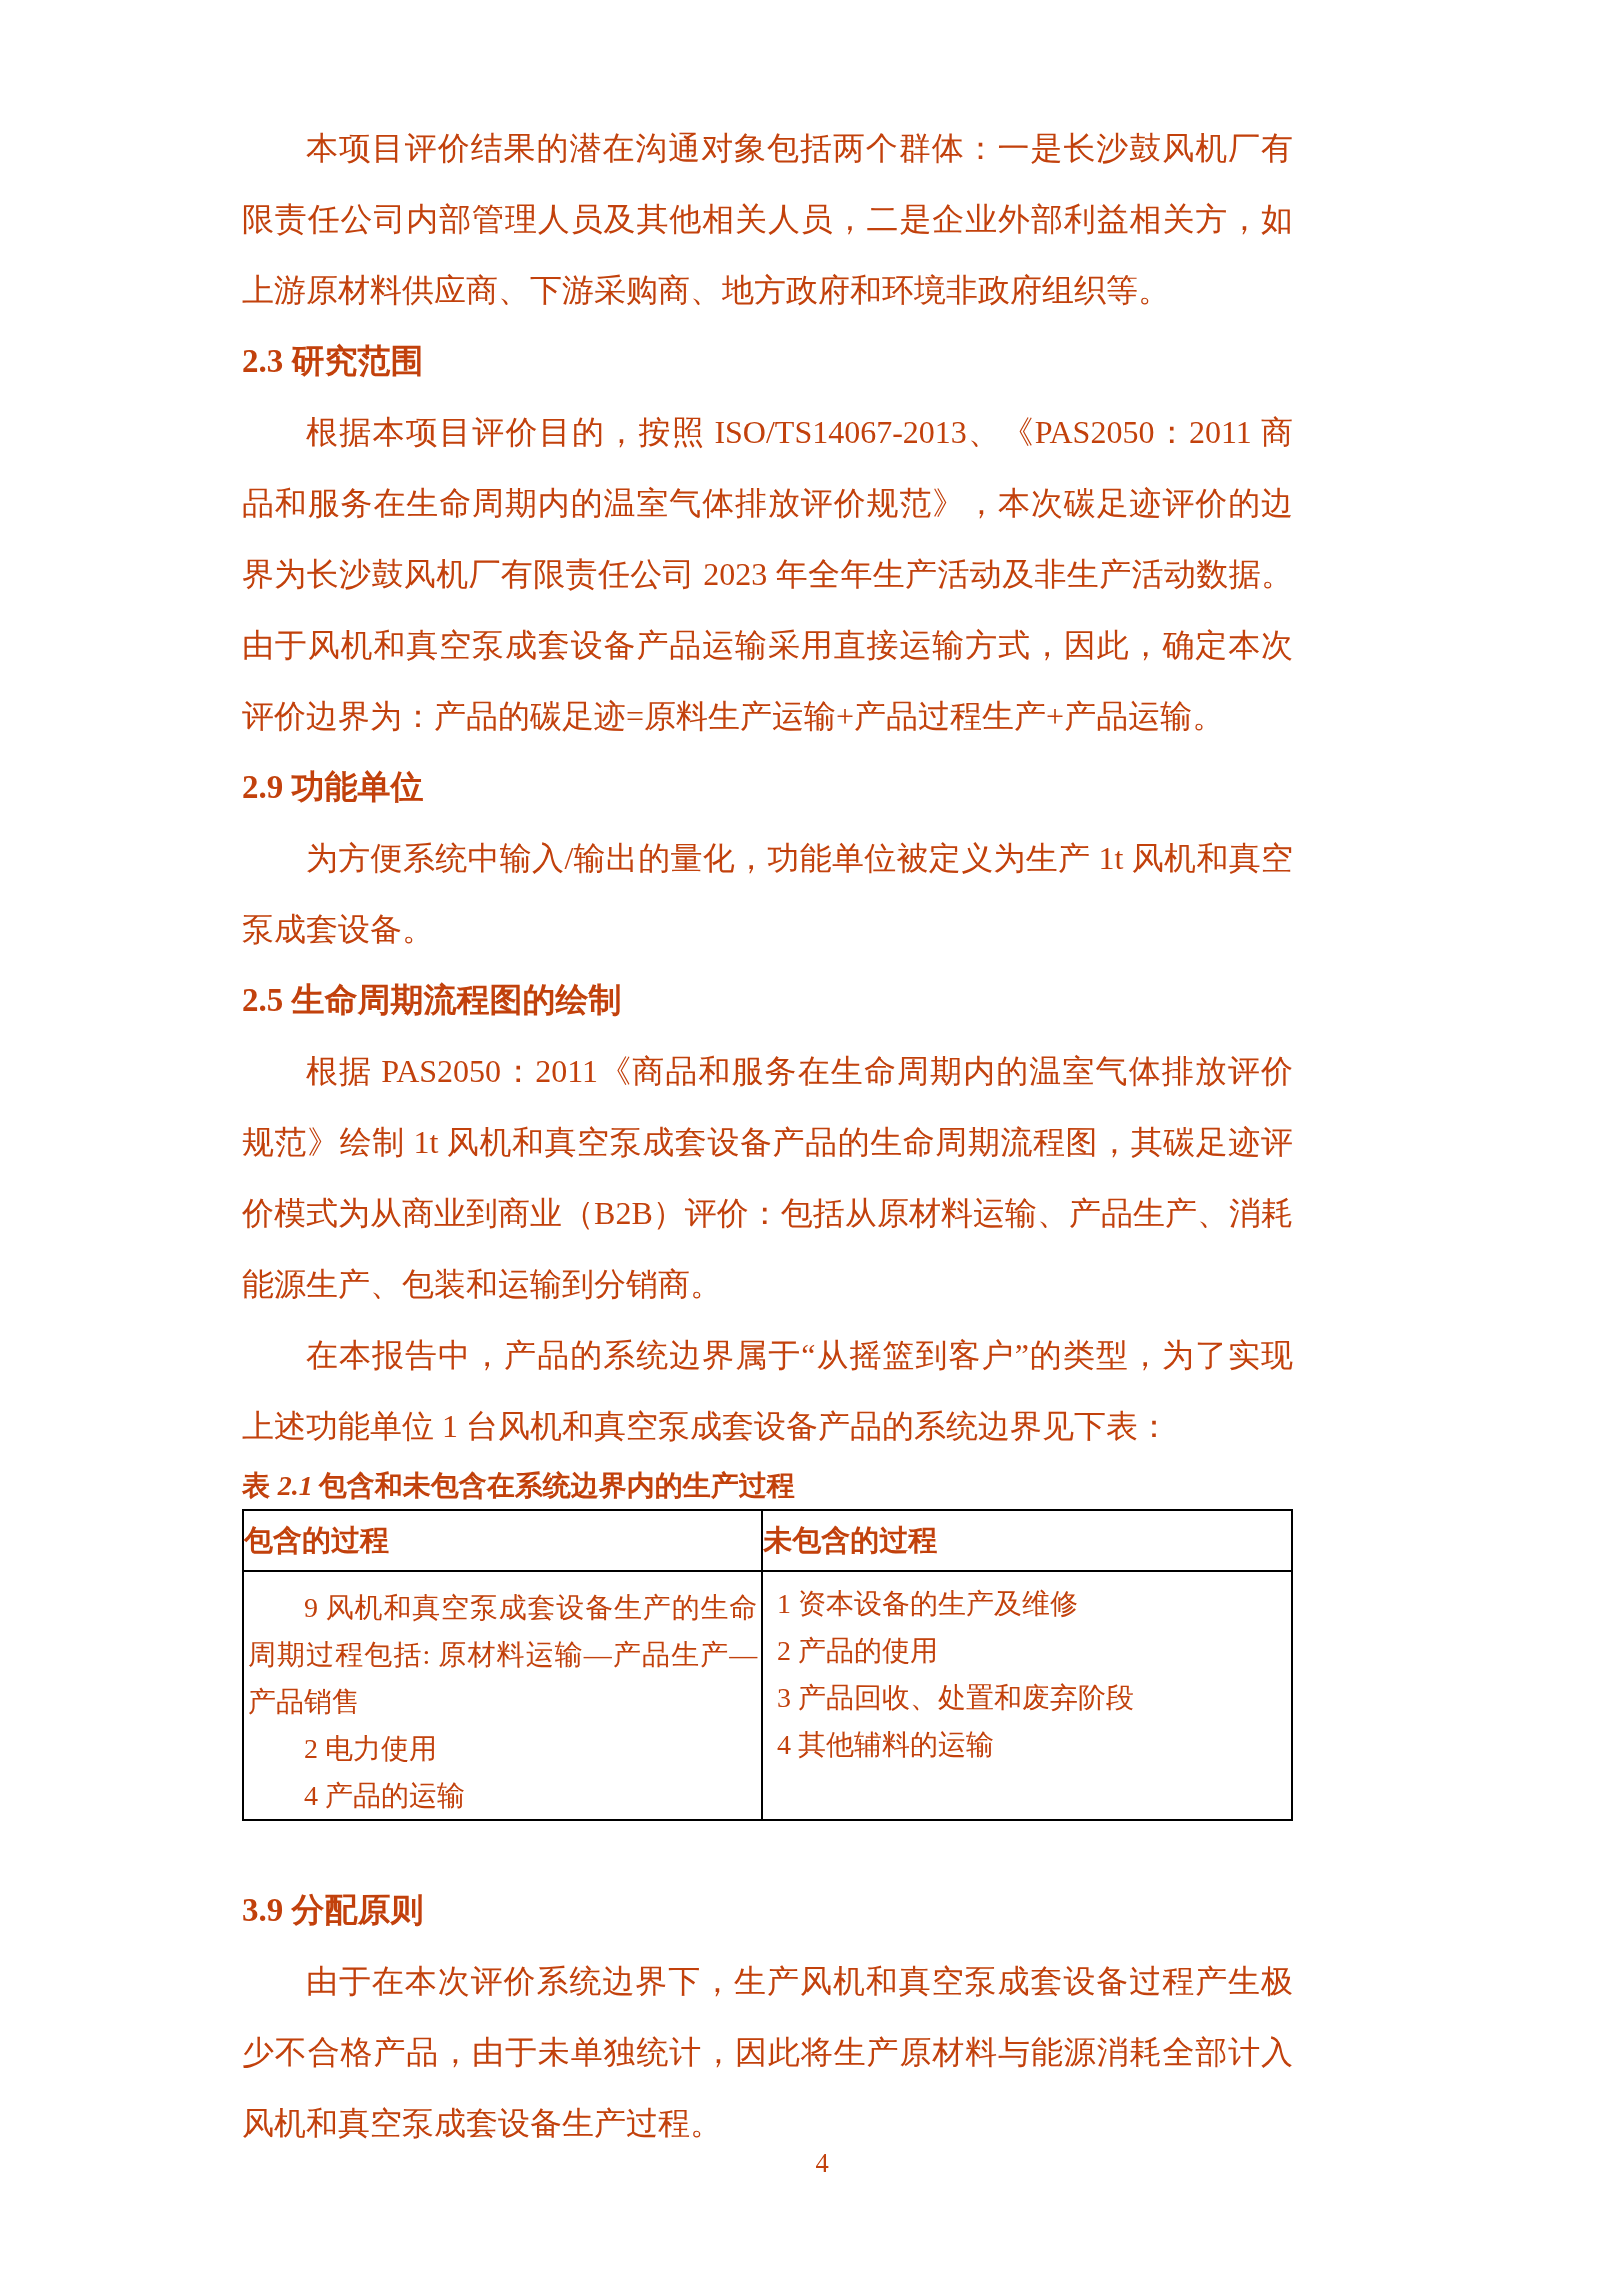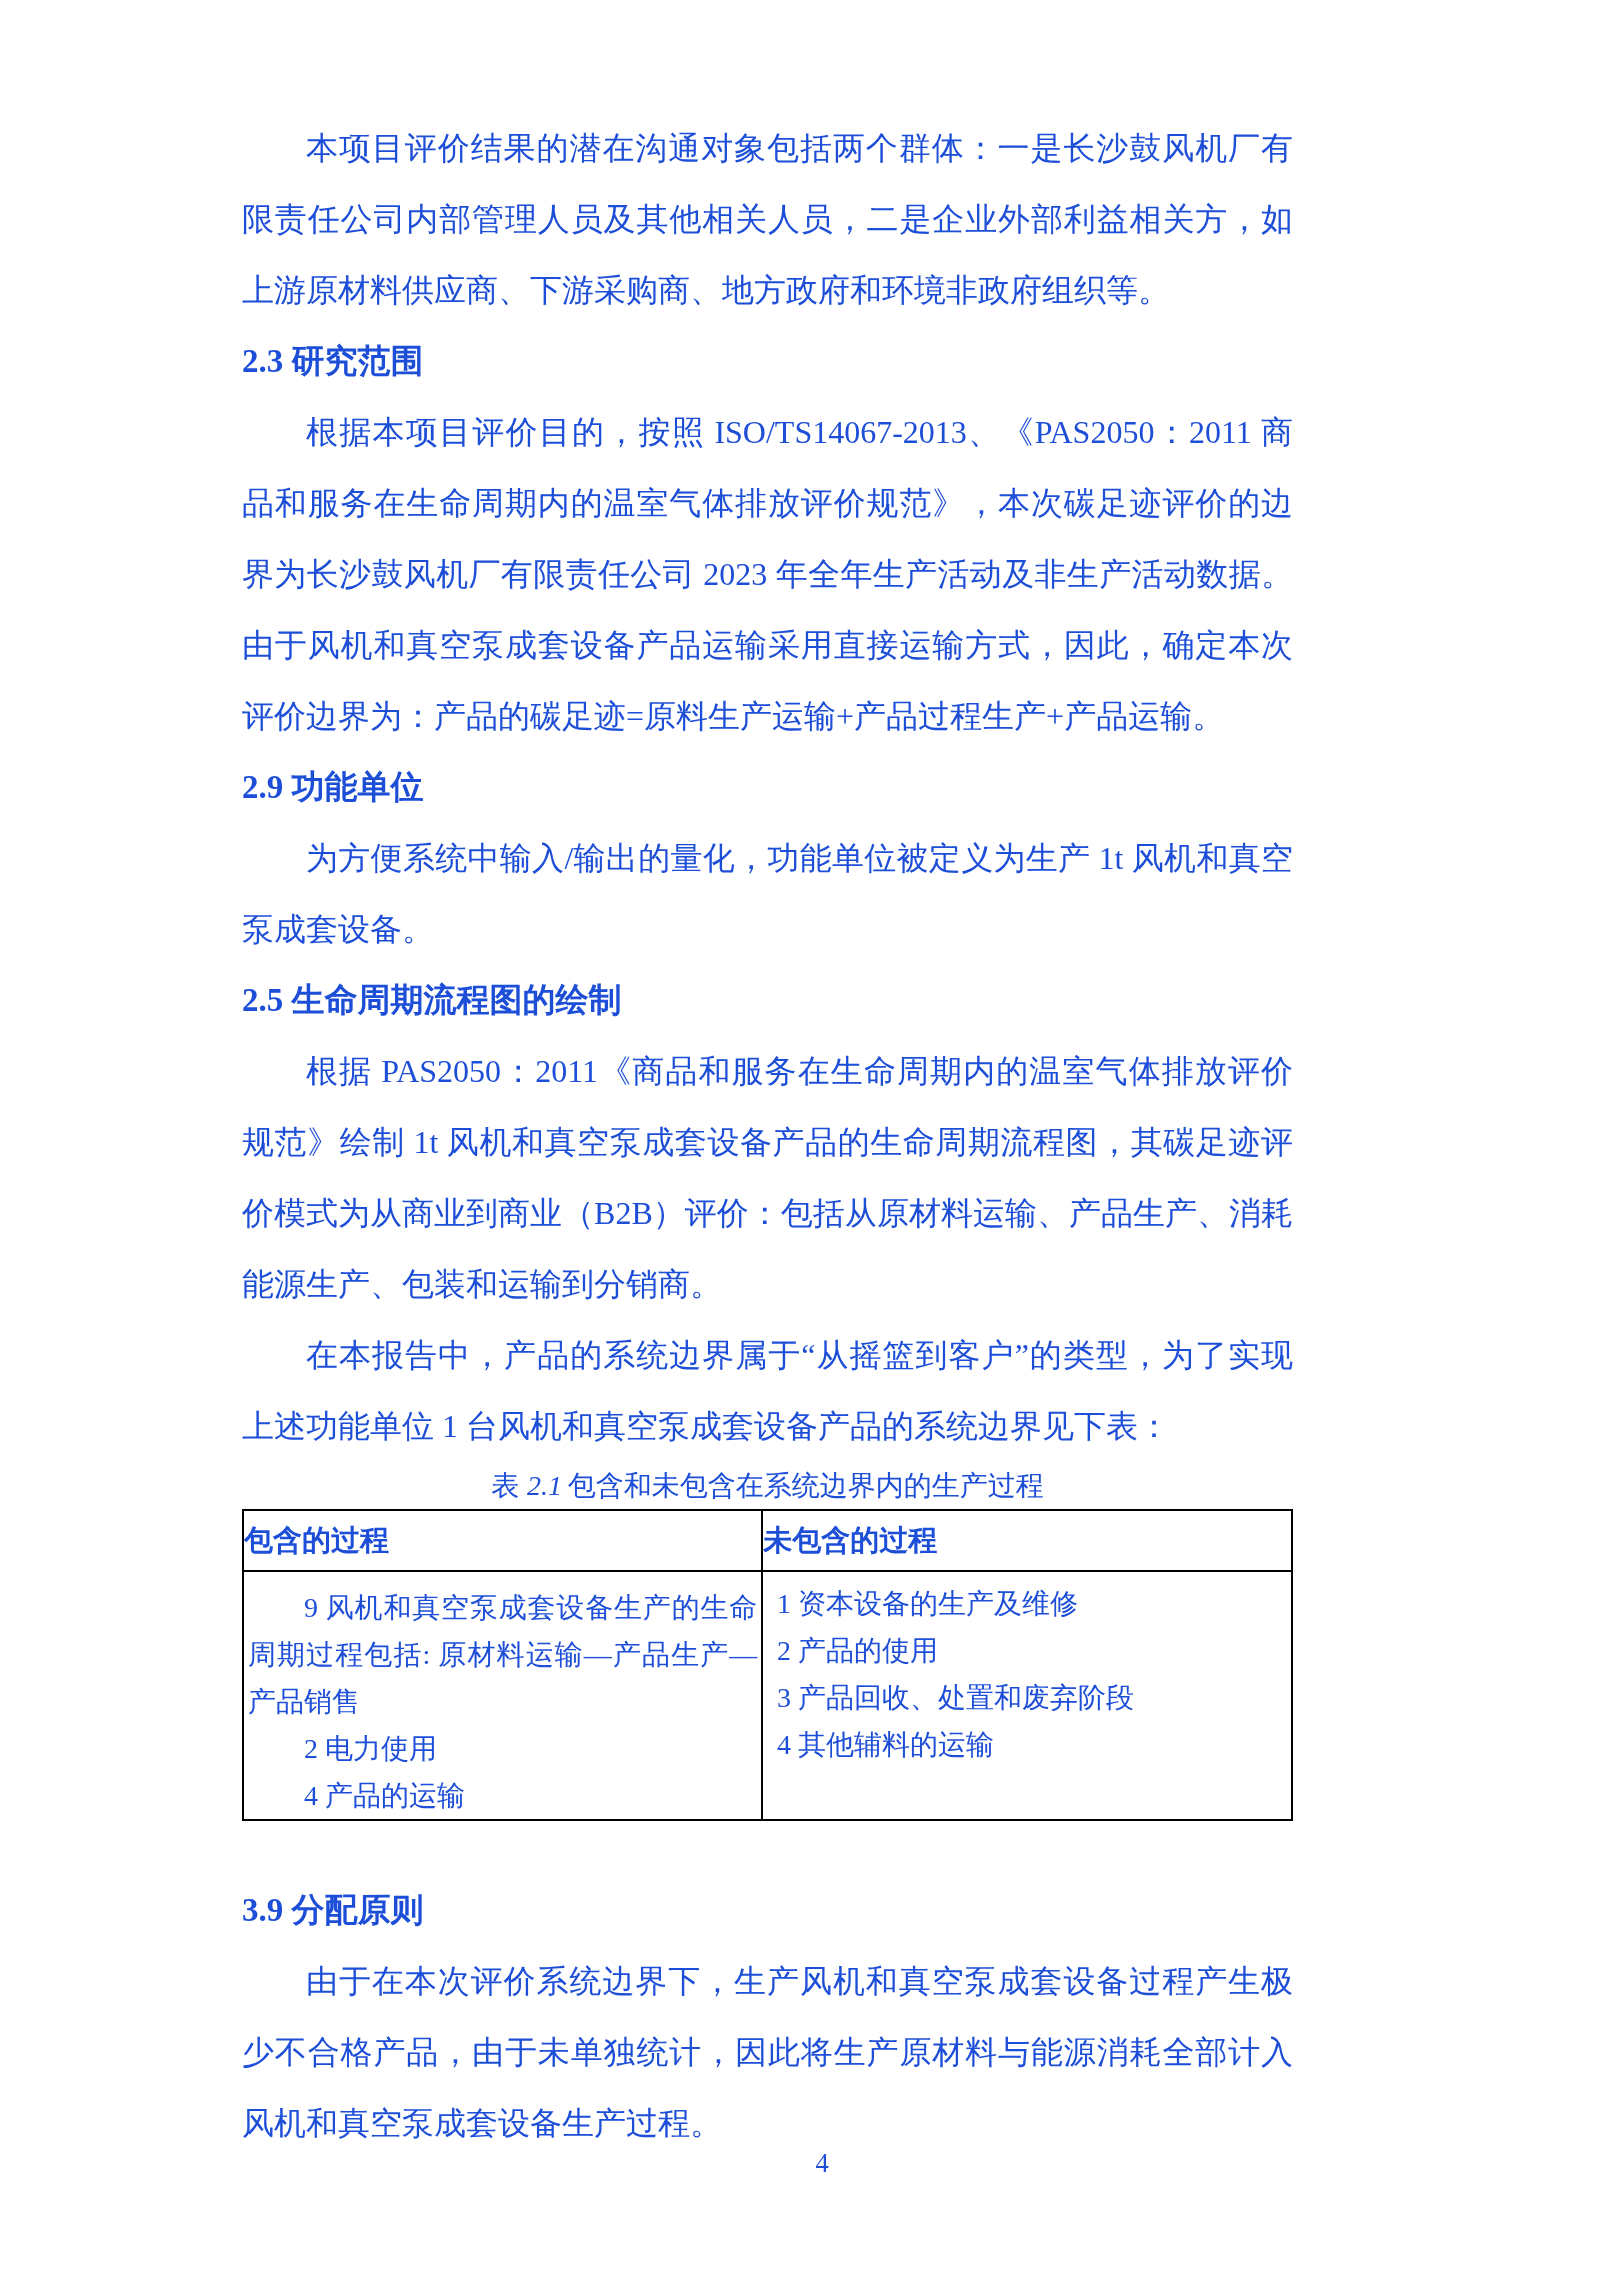--- a/index.html
+++ b/index.html
@@ -5,21 +5,21 @@
   html, body {
     margin: 0;
     padding: 0;
     background: #ffffff;
   }
   .page {
     position: relative;
     width: 1536px;
     height: 2293px;
     background: #ffffff;
-    color: #1d4ed8;
+    color: #c2410c;
     font-family: "Liberation Serif", "DejaVu Serif", serif;
     box-sizing: border-box;
     padding: 113px 243px 0 242px;
     overflow: hidden;
   }
   .body-para {
     margin: 0;
     font-size: 32px;
     line-height: 71px;
     text-align: justify;
@@ -30,22 +30,21 @@
     margin: 0;
     font-size: 33px;
     line-height: 71px;
     font-weight: bold;
     text-align: left;
   }
   .table-caption {
     margin: 0;
     font-size: 28px;
     line-height: 47px;
-    font-weight: normal;
-    text-align: center;
+    font-weight: bold;
   }
   .table-caption .cap-num {
     font-style: italic;
     margin: 0 5.9px 0 7.8px;
   }
   table.boundary-table {
     width: 100%;
     border-collapse: collapse;
     table-layout: fixed;
   }

